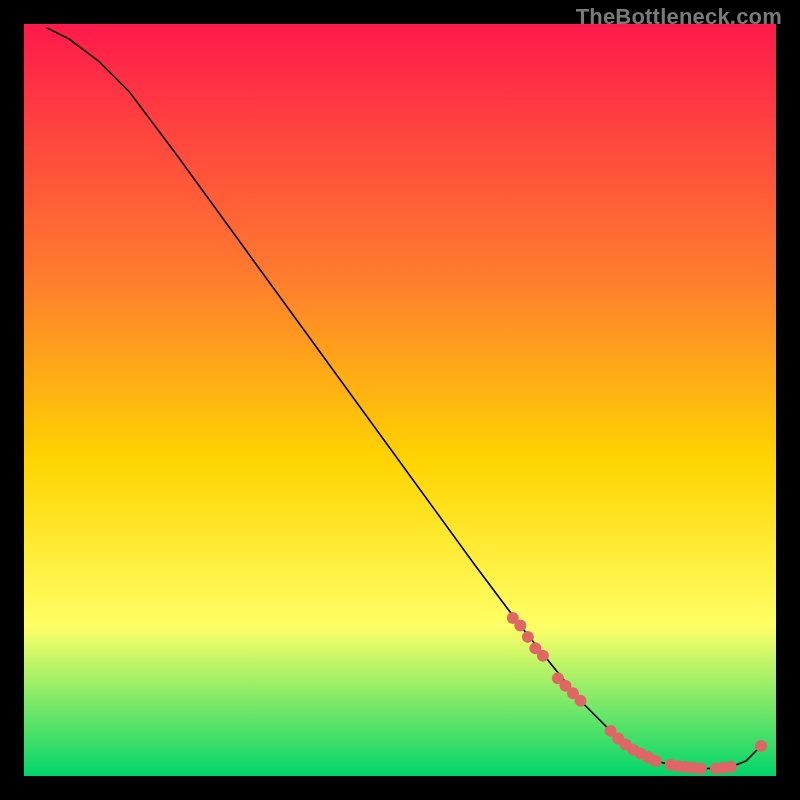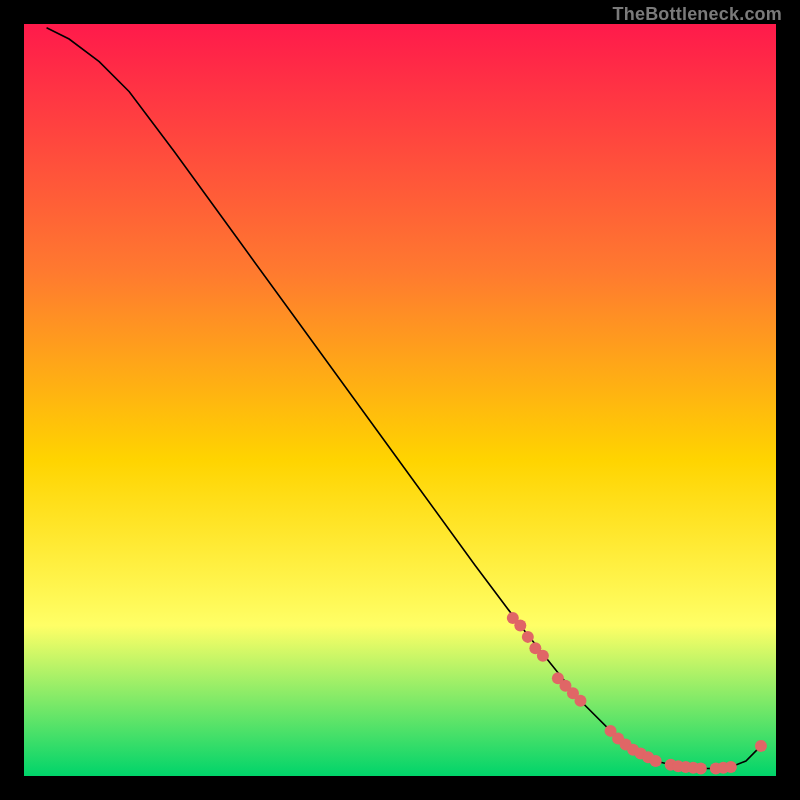--- a/index.html
+++ b/index.html
@@ -14,21 +14,21 @@
   .stage {
     position: relative;
     width: 800px;
     height: 800px;
   }
   .watermark {
     position: absolute;
     top: 4px;
     right: 18px;
     color: #7a7a7a;
-    font-size: 18px;
+    font-size: 22px;
     font-weight: 600;
     letter-spacing: 0.2px;
     z-index: 10;
   }
   .plot {
     position: absolute;
     left: 24px;
     top: 24px;
     width: 752px;
     height: 752px;

